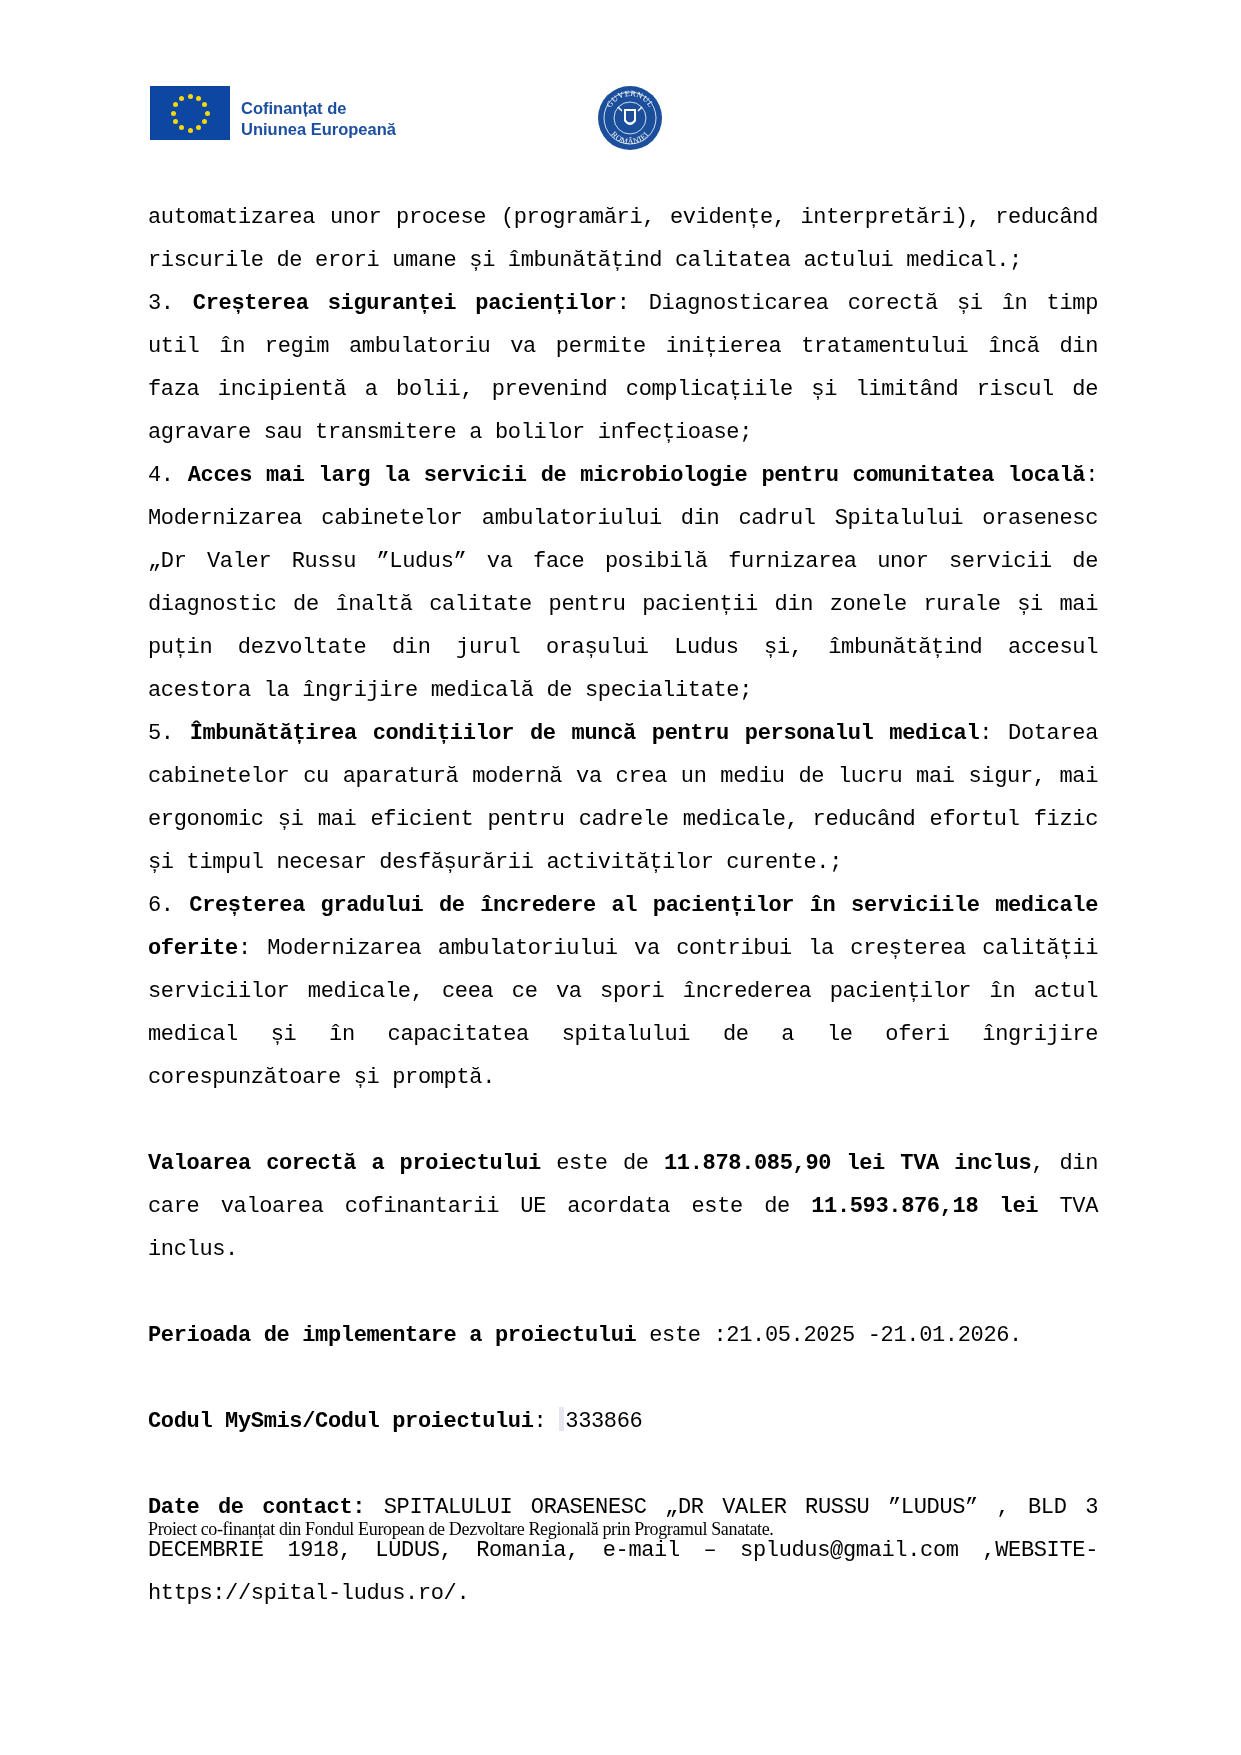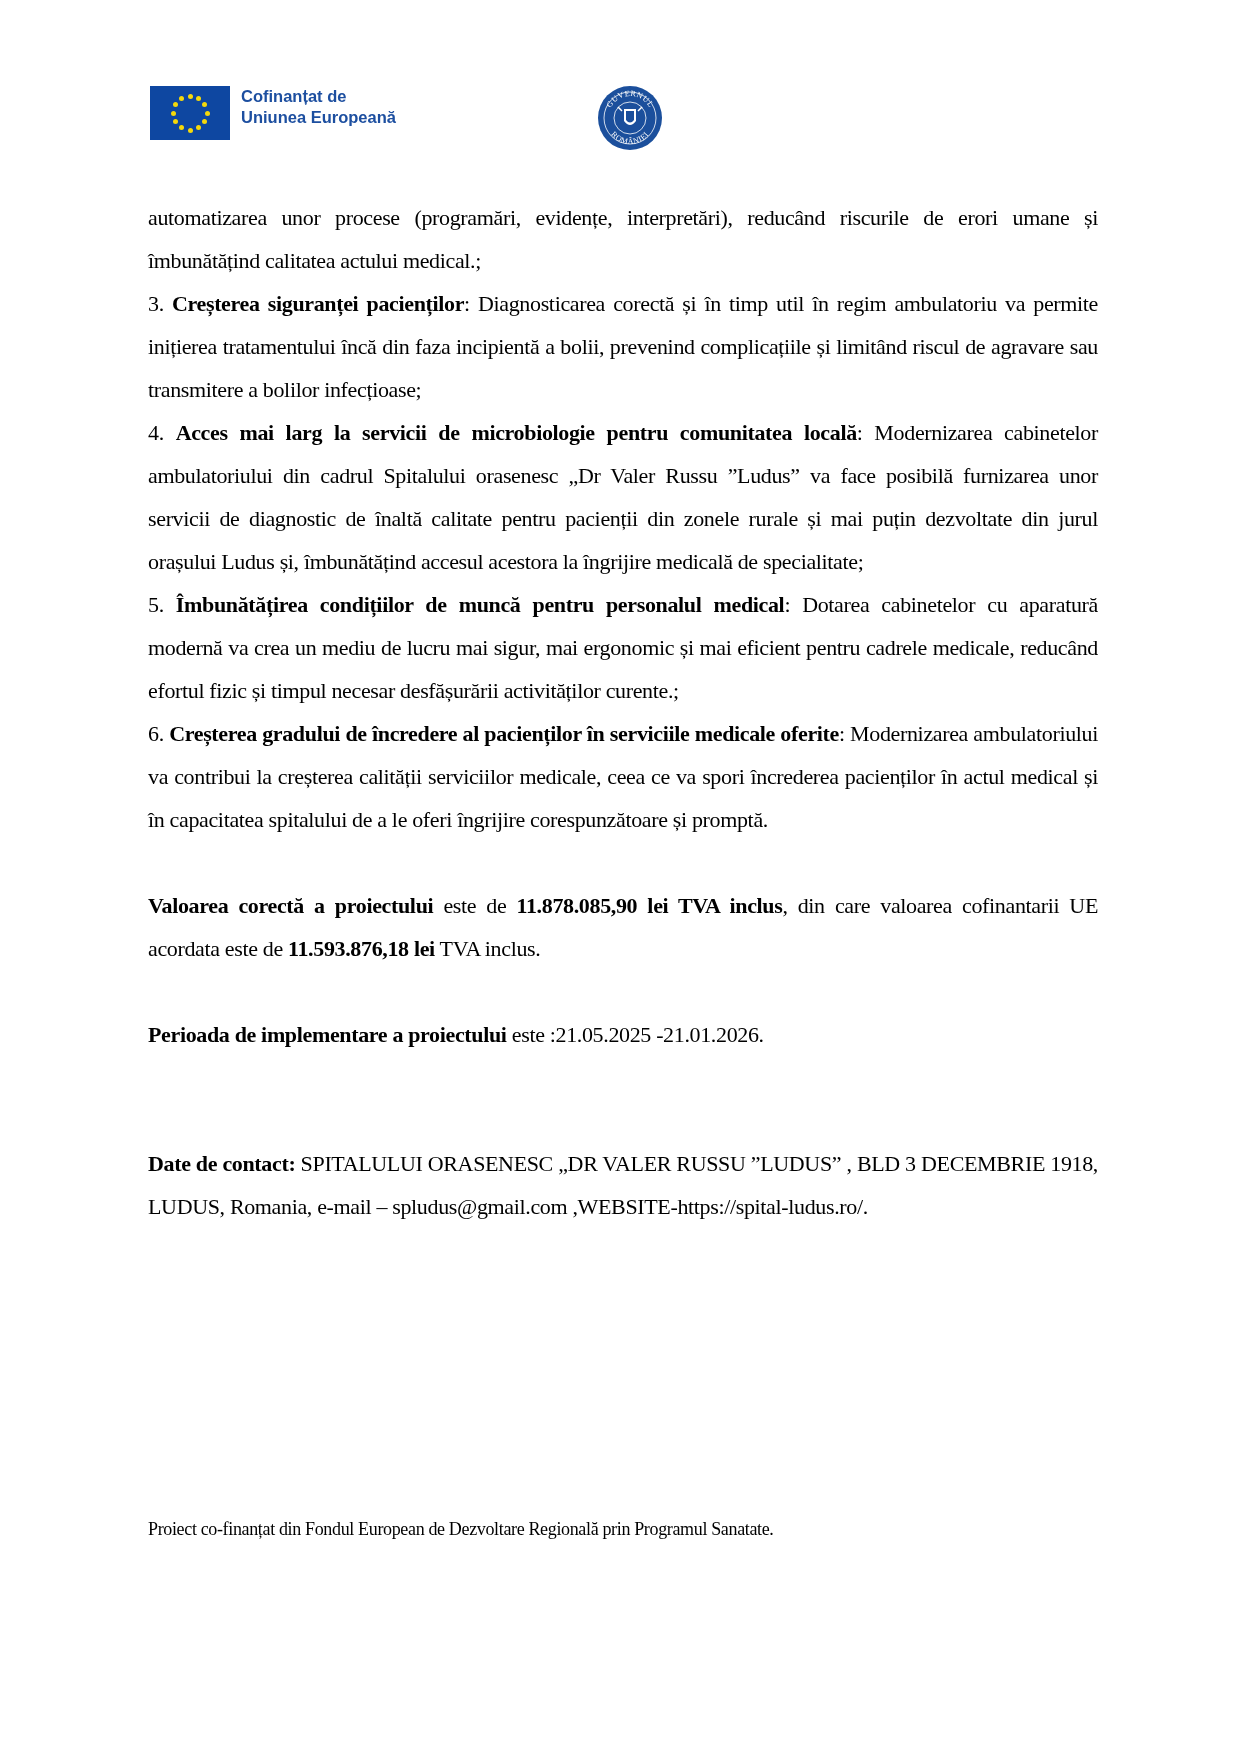--- a/index.html
+++ b/index.html
@@ -1,31 +1,31 @@
 <!DOCTYPE html>
 <html><head>
   <meta charset="utf-8">
   <style>
     html, body { margin: 0; padding: 0; background: #ffffff; }
     body { width: 1241px; height: 1755px; position: relative; overflow: hidden; }
     .page { position: absolute; left: 0; top: 0; width: 1241px; height: 1755px; background: #fff; }
 
     
-    .logo-eu { position: absolute; left: 150px; top: 86px; display: flex; align-items: flex-start; }
+    .logo-eu { position: absolute; left: 150px; top: 86px; display: flex; align-items: flex-end; }
     .eu-flag { width: 80px; height: 54px; background: #0e47a1; position: relative; }
     .eu-flag .star { position: absolute; width: 5px; height: 5px; background: #f5d90a; border-radius: 50%; }
     .eu-text { margin-left: 11px; font-family: "Liberation Sans", sans-serif; font-weight: bold; color: #1d4fa0; font-size: 16.5px; line-height: 21px; }
 
     .logo-gov { position: absolute; left: 597px; top: 85px; width: 66px; height: 66px; }
     .logo-prog { position: absolute; left: 898px; top: 82px; display: flex; align-items: center; }
     .prog-text { margin-left: 6px; font-family: "Liberation Sans", sans-serif; font-weight: bold; color: #2f5ea8; font-size: 12.5px; }
 
     
     .content { position: absolute; left: 148px; top: 196px; width: 950px; font-family: "Liberation Serif", serif; font-size: 22px; color: #000; }
-    .p { margin: 0; line-height: 43px; text-align: justify; letter-spacing: -0.35px; }
+    .p { margin: 0; line-height: 43px; text-align: justify; letter-spacing: -0.35px; font-family: Liberation Mono, monospace; }
     .p b { font-weight: bold; }
     .gap { height: 43px; }
     .cursor { display: inline-block; width: 5px; height: 24px; background: #e6e6ee; vertical-align: -4px; margin-right: 1px; }
     .footer { position: absolute; left: 148px; top: 1519px; font-family: "Liberation Serif", serif; font-size: 18px; letter-spacing: -0.35px; }
   </style>
 </head>
 <body>
 
 <div class="page">
 
@@ -89,20 +89,21 @@
     <div class="gap"></div>
 
     <p class="p"><b>Valoarea corectă a proiectului</b><span> este de </span><b>11.878.085,90 lei TVA inclus</b><span>, din care valoarea cofinantarii UE  acordata este de </span><b>11.593.876,18 lei</b><span> TVA inclus.</span></p>
 
     <div class="gap"></div>
 
     <p class="p"><b>Perioada de implementare a proiectului</b><span> este :21.05.2025 -21.01.2026.</span></p>
 
     <div class="gap"></div>
 
+    <p class="p"><b>Codul MySmis/Codul proiectului</b><span>:</span> <span class="cursor"></span><span>333866</span></p>
 
     <div class="gap"></div>
 
     <p class="p"><b>Date de contact:</b><span> SPITALULUI ORASENESC „DR VALER RUSSU ”LUDUS”    , BLD 3 DECEMBRIE 1918, LUDUS, Romania, e-mail – </span><span>spludus@gmail.com</span><span> ,WEBSITE-</span><span>https://spital-ludus.ro/</span><span>.</span></p>
   </div>
 
   <div class="footer">Proiect co-finanțat din Fondul European de Dezvoltare Regională prin Programul Sanatate.</div>
 </div>
 
 </body></html>

